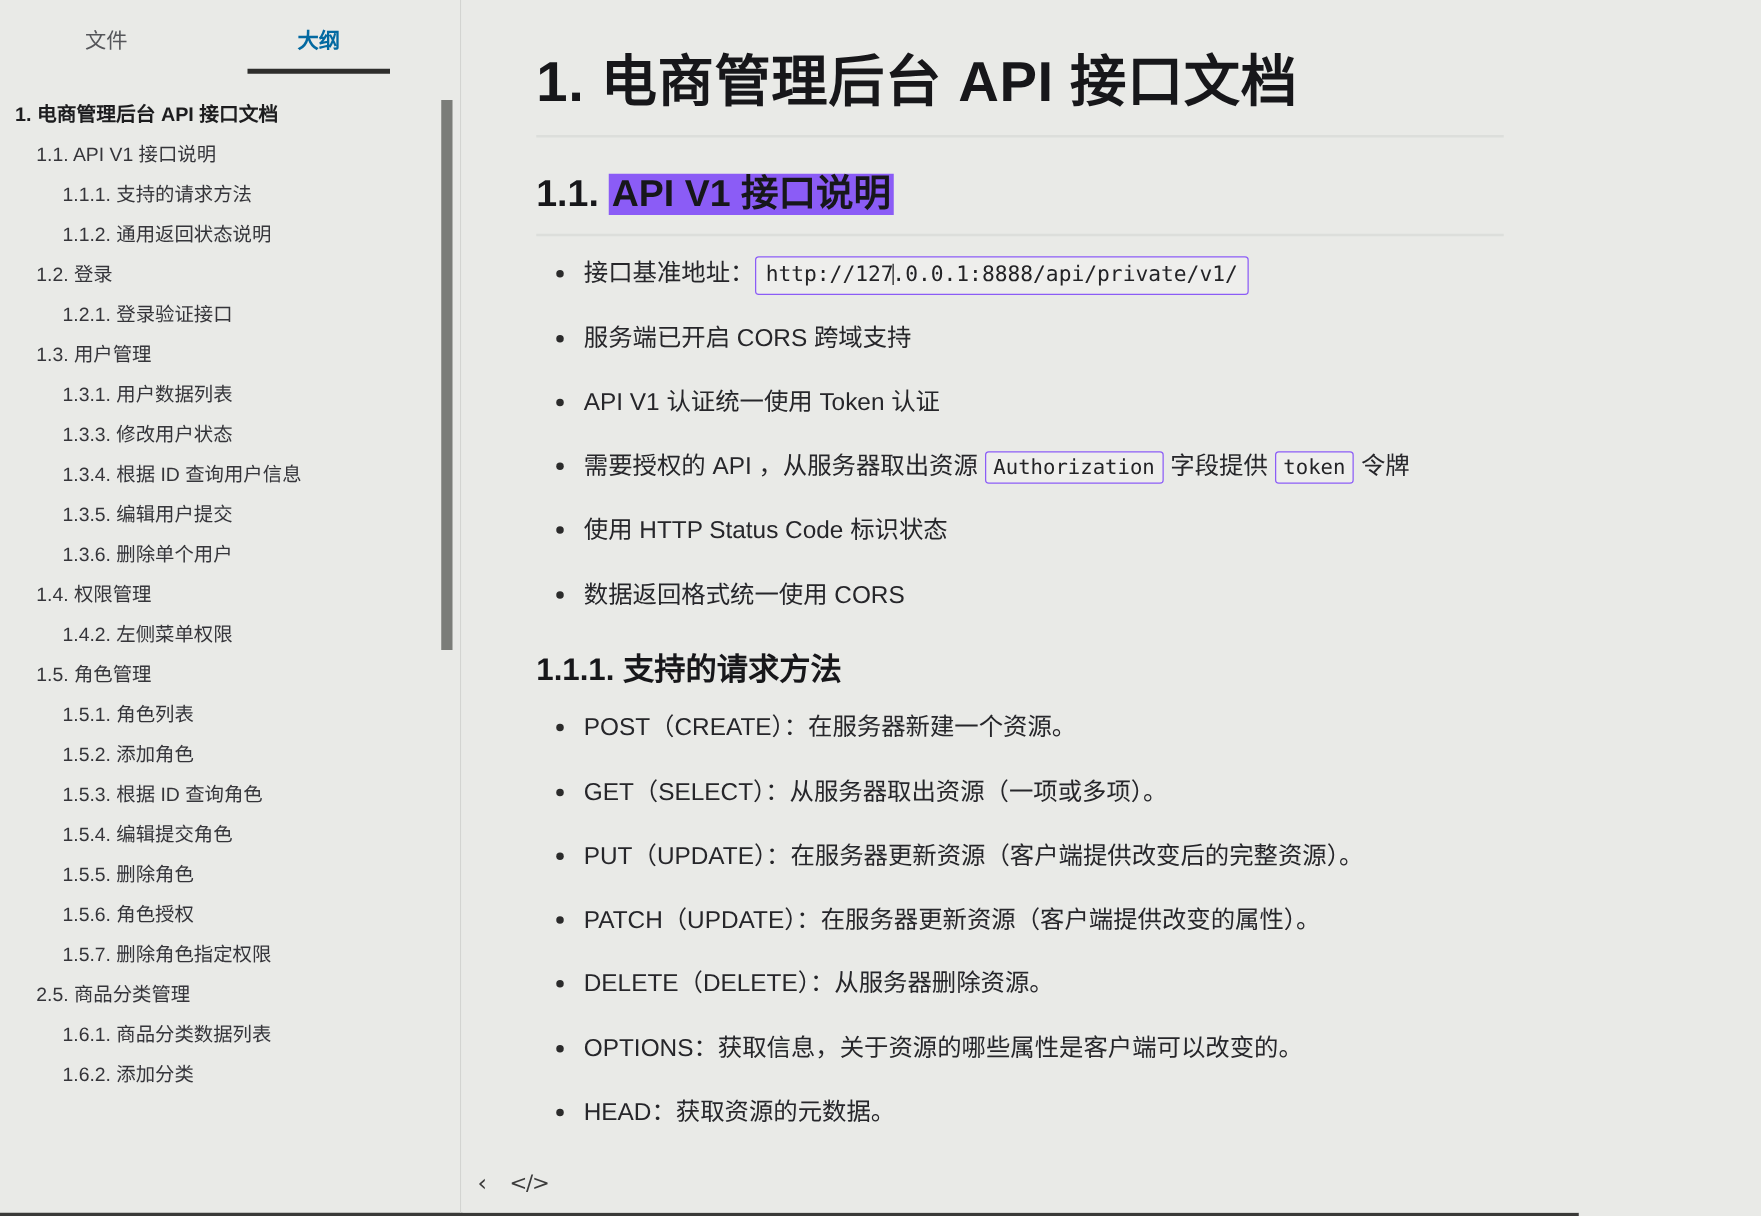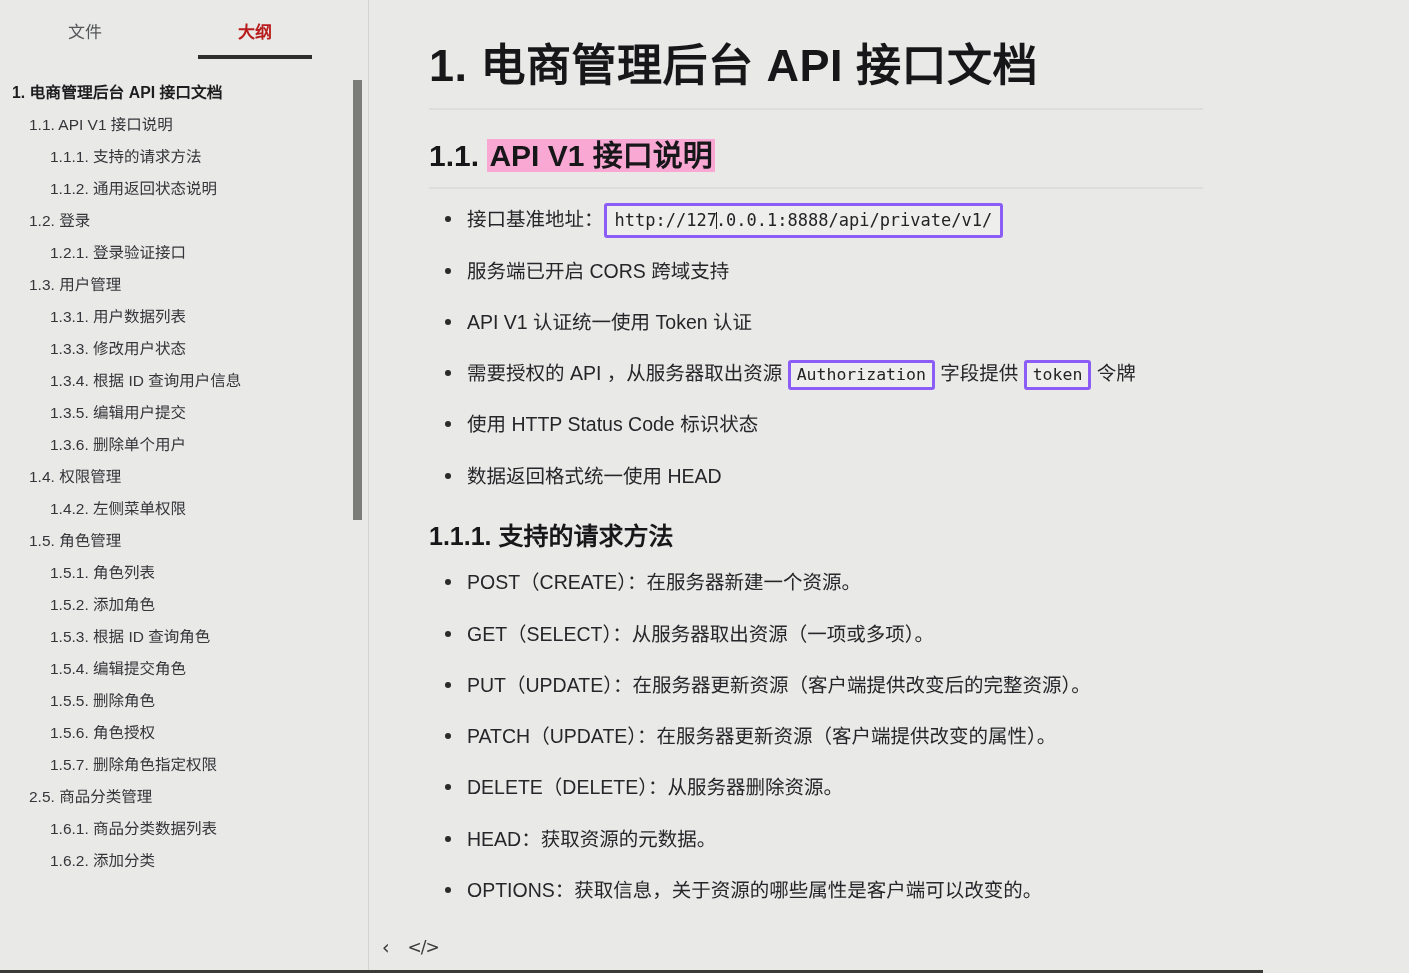--- a/index.html
+++ b/index.html
@@ -54,21 +54,21 @@
     padding-bottom: 10px;
     user-select: none;
   }
   .tab-files {
     width: 170px;
     color: #55565a;
     font-weight: 400;
   }
   .tab-outline {
     width: 170px;
-    color: #b91c1c;
+    color: #0369a1;
     font-weight: 700;
   }
   .tab-outline .tab-underline {
     position: absolute;
     left: 28px;
     right: 28px;
     bottom: -6px;
     height: 4px;
     background: #2e2e2c;
   }
@@ -197,21 +197,21 @@
   h2.doc-h2 {
     margin: 26px 0 0 0;
     font-size: 30px;
     font-weight: 700;
     line-height: 1.3;
     color: #17171a;
     padding-bottom: 12px;
     border-bottom: 2px solid #dcdedb;
   }
   .hl {
-    background: #f9a8d4;
+    background: #8b5cf6;
     padding: 0 2px;
   }
 
   h3.doc-h3 {
     margin: 30px 0 10px 0;
     font-size: 25px;
     font-weight: 700;
     line-height: 1.3;
     color: #17171a;
   }
@@ -236,21 +236,21 @@
     width: 6px;
     height: 6px;
     border-radius: 50%;
     background: #2b2b2b;
   }
 
   code.inline {
     font-family: "DejaVu Sans Mono", "Liberation Mono", monospace;
     font-size: 16.5px;
     background: #eeeeec;
-    border: 3px solid #8b5cf6;
+    border: 1px solid #8b5cf6;
     border-radius: 3px;
     padding: 2px 6px 3px 6px;
     color: #232326;
     white-space: nowrap;
   }
   code.inline.url {
     font-size: 17px;
     padding: 4px 8px 5px 8px;
   }
 
@@ -333,33 +333,33 @@
         <li><span>接口基准地址：</span><code class="inline url"><span>http://127</span><span class="caret"></span><span>.0.0.1:8888/api/private/v1/</span></code></li>
 
         <li>服务端已开启 CORS 跨域支持</li>
 
         <li>API V1 认证统一使用 Token 认证</li>
 
         <li><span>需要授权的 API ，从服务器取出资源 </span><code class="inline">Authorization</code><span> 字段提供 </span><code class="inline">token</code><span> 令牌</span></li>
 
         <li>使用 HTTP Status Code 标识状态</li>
 
-        <li>数据返回格式统一使用 HEAD</li>
+        <li>数据返回格式统一使用 CORS</li>
       </ul>
 
       <h3 class="doc-h3">1.1.1. 支持的请求方法</h3>
 
       <ul class="doc-list mono-list" id="method-list">
           <li>POST（CREATE）：在服务器新建一个资源。</li>
           <li>GET（SELECT）：从服务器取出资源（一项或多项）。</li>
           <li>PUT（UPDATE）：在服务器更新资源（客户端提供改变后的完整资源）。</li>
           <li>PATCH（UPDATE）：在服务器更新资源（客户端提供改变的属性）。</li>
           <li>DELETE（DELETE）：从服务器删除资源。</li>
+          <li>OPTIONS：获取信息，关于资源的哪些属性是客户端可以改变的。</li>
           <li>HEAD：获取资源的元数据。</li>
-          <li>OPTIONS：获取信息，关于资源的哪些属性是客户端可以改变的。</li>
         </ul>
 
     </div>
   </main>
 
   <div class="bottom-bar">
     <span class="bar-icon">‹</span>
     <span class="bar-icon code">&lt;/&gt;</span>
   </div>
 

